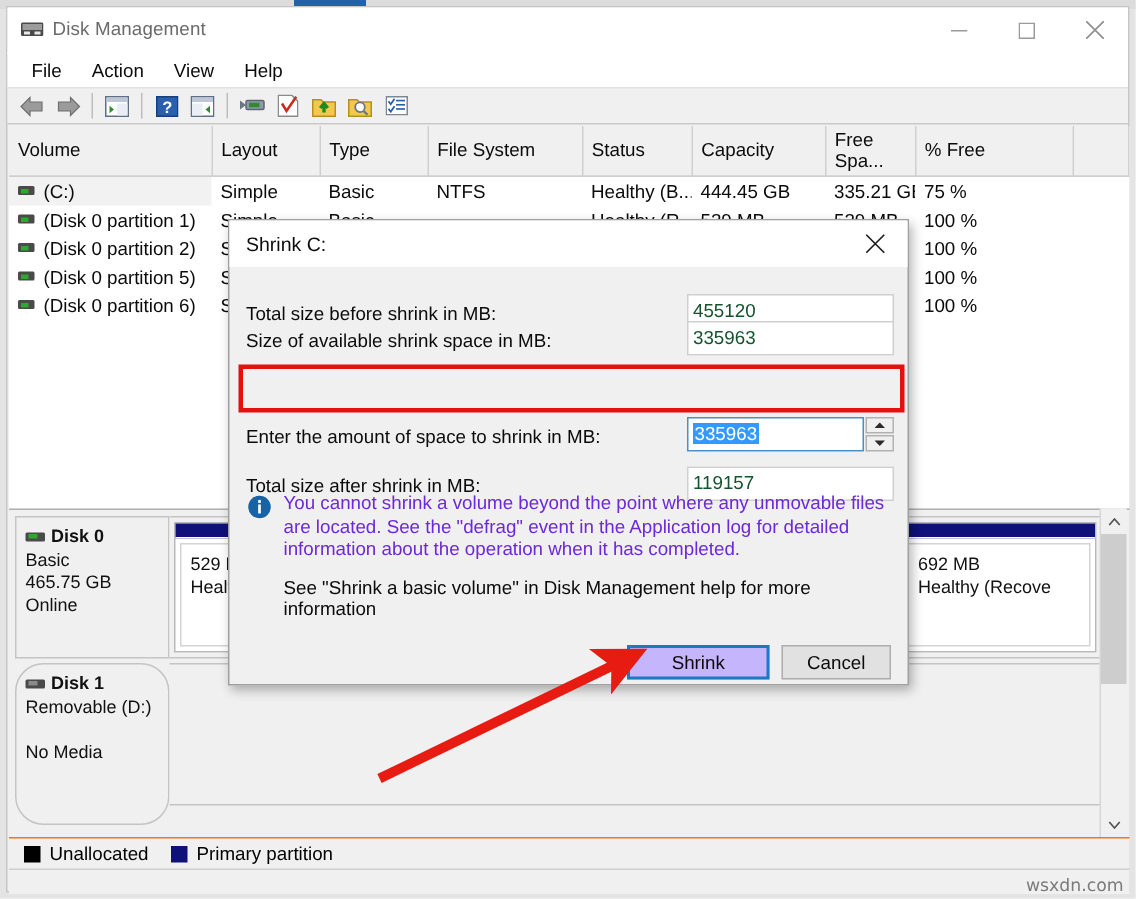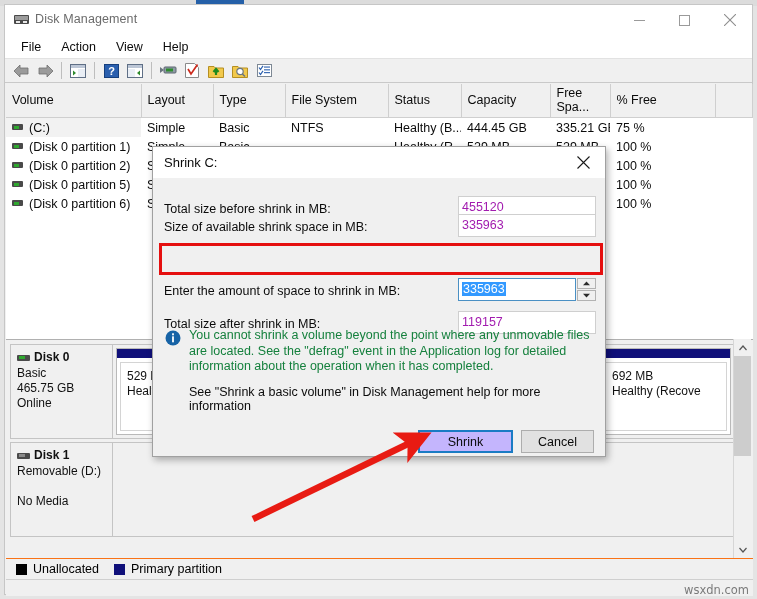--- a/index.html
+++ b/index.html
@@ -131,21 +131,21 @@
   .dlg-title-text{position:absolute;left:11px;top:8px;font-size:13px;color:#0b0b0b;}
   .dlg-close{
     position:absolute;right:0;top:0;width:44px;height:31px;display:flex;align-items:center;justify-content:center;
   }
   .dlg-body{position:absolute;left:0;top:31px;width:100%;height:336px;}
 
   .frow{position:absolute;left:0;width:100%;height:29px;}
   .flabel{position:absolute;left:11px;top:6px;font-size:12.5px;color:#0b0b0b;white-space:nowrap;}
   .fbox{
     position:absolute;left:305px;top:0px;width:138px;height:23px;background:#ffffff;
-    border:1px solid #cdcdcd;box-sizing:border-box;font-size:12.5px;padding:3px 0 0 3px;color:#a21caf;
+    border:1px solid #cdcdcd;box-sizing:border-box;font-size:12.5px;padding:3px 0 0 3px;color:#14532d;
   }
   .fbox.readonly{border-color:#cfcfcf;}
   .spinwrap{
     position:absolute;left:305px;top:0px;width:138px;height:23px;
   }
   .spin-input{
     position:absolute;left:0;top:0;width:118px;height:23px;background:#ffffff;
     border:1px solid #4a90c4;box-sizing:border-box;font-size:12.5px;padding:3px 0 0 3px;
   }
   .spin-input .selnum{background:#3399ff;color:#ffffff;padding:0 1px;}
@@ -157,21 +157,21 @@
   .spin-b.bot{margin-top:1px;}
 
   
   .redbox{
     position:absolute;left:159px;top:243px;width:444px;height:32px;
     border:3px solid #e50f0f;box-sizing:border-box;
   }
 
   .infoblock{position:absolute;left:0;top:150px;width:100%;}
   .infoicon{position:absolute;left:12px;top:2px;width:16px;height:16px;}
-  .infotext{position:absolute;left:36px;top:0px;width:404px;font-size:12.5px;line-height:15.5px;color:#15803d;}
+  .infotext{position:absolute;left:36px;top:0px;width:404px;font-size:12.5px;line-height:15.5px;color:#6d28d9;}
   .helptext{position:absolute;left:36px;top:207px;font-size:12.5px;color:#0b0b0b;}
 
   .dlg-btns{position:absolute;left:0;top:252px;width:100%;height:30px;}
   .btn{
     position:absolute;height:23px;background:#e1e1e1;border:1px solid #adadad;box-sizing:border-box;
     font-size:12.5px;display:flex;align-items:center;justify-content:center;color:#0b0b0b;
   }
   .btn.primary{border:2px solid #1a7bc4;background:#c4b5fd;}
 
   
@@ -422,21 +422,21 @@
             <div class="bar"></div>
             <div class="part-inner">
               <div class="ptxt">692 MB</div>
               <div class="ptxt" style="padding-top:0">Healthy (Recove</div>
             </div>
           </div>
         </div>
       </div>
 
       <div class="disk-row" style="top:102px;">
-        <div class="disk-hdr" style="height:95px;">
+        <div class="disk-hdr" style="height:108px;border-radius:19px;">
           <div class="dtitle">
             <span class="dico grey"></span>
             <span>Disk 1</span>
           </div>
           <div>Removable (D:)</div>
           <div style="height:15px">&nbsp;</div>
           <div>No Media</div>
         </div>
         <div class="disk-body" style="width:622px;height:95px;background:#f0f0f0;"></div>
       </div>

